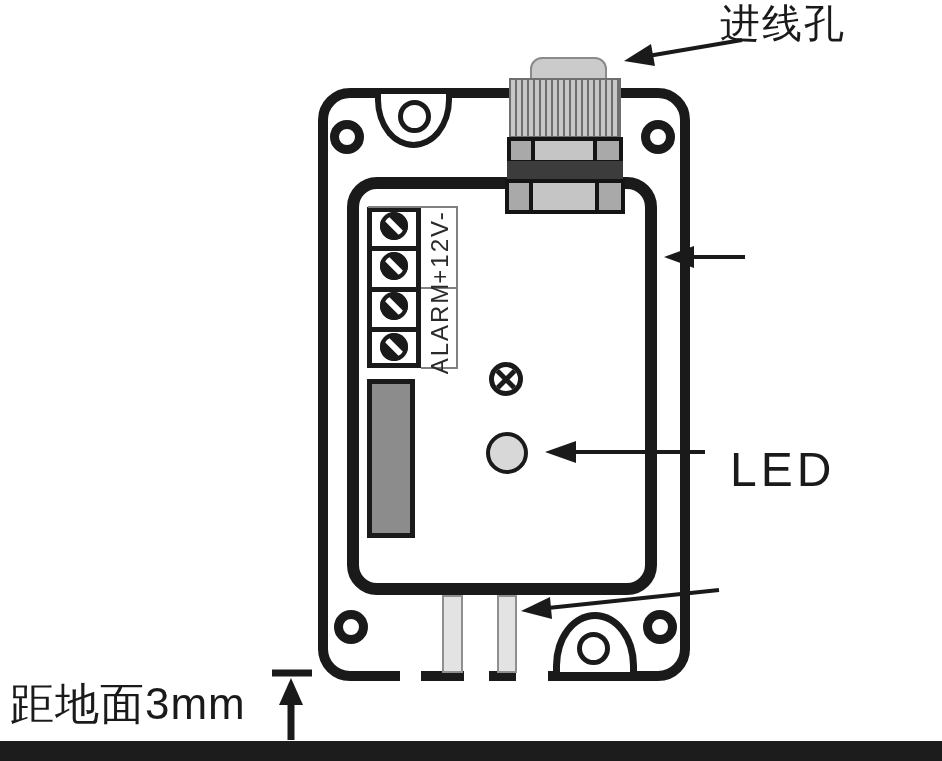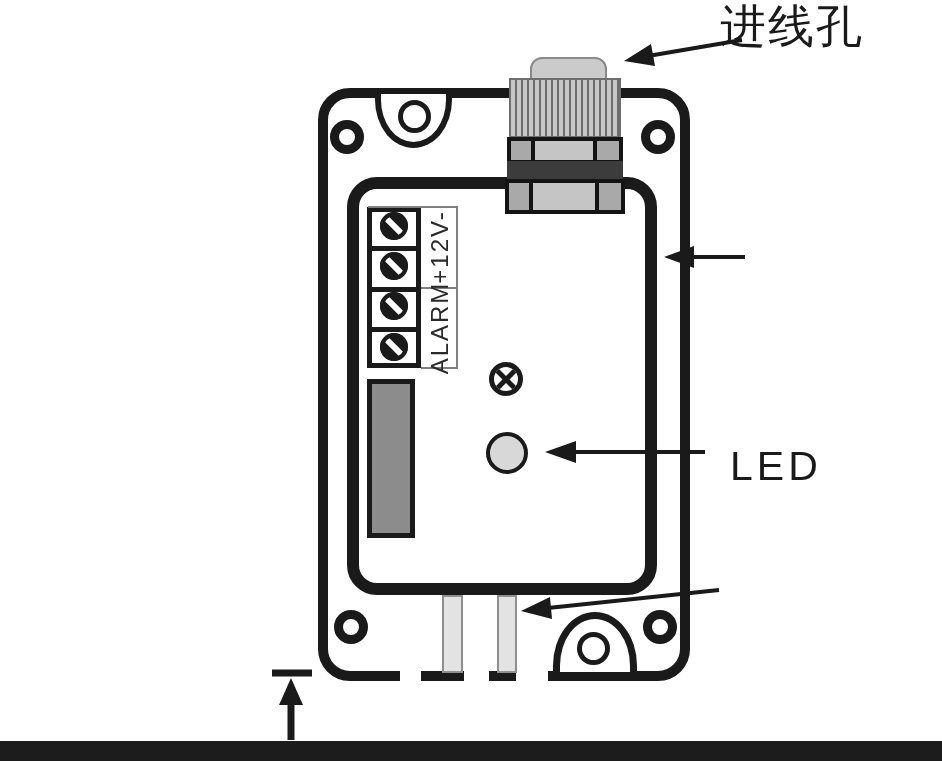--- a/index.html
+++ b/index.html
@@ -78,23 +78,23 @@
     border:5px solid #1a1a1a;box-sizing:border-box;overflow:hidden;
   }
   .screwhead-x .bar{position:absolute;left:-6px;top:10px;width:36px;height:5px;background:#1a1a1a;}
   .led-dot{left:486px;top:432px;width:42px;height:42px;border-radius:50%;
     background:#d8d8d8;border:4px solid #1a1a1a;box-sizing:border-box;}
   .probe{top:595px;width:21px;height:78px;background:#e3e3e3;
     border:2px solid #8f8f8f;box-sizing:border-box;}
   
   .ground-bar{left:0;top:741px;width:942px;height:20px;background:#1c1c1c;}
   .cjk{white-space:nowrap;line-height:1.05;}
-  .t-cable{left:720px;top:2px;font-size:46px;letter-spacing:2px;}
+  .t-cable{left:720px;top:2px;font-size:40px;letter-spacing:2px;}
   .t-water{left:720px;top:269px;font-size:47px;letter-spacing:2px;}
-  .t-led{left:730px;top:445px;font-size:41px;letter-spacing:4px;}
+  .t-led{left:730px;top:445px;font-size:48px;letter-spacing:4px;}
   .t-sensor{left:715px;top:577px;font-size:47px;letter-spacing:2px;}
   .t-height1{left:10px;top:621px;font-size:43px;letter-spacing:1px;}
   .t-height2{left:10px;top:681px;font-size:44px;letter-spacing:1px;}
   svg.overlay{position:absolute;left:0;top:0;pointer-events:none;}
 </style>
 </head>
 <body>
 
 <div id="stage">
 
@@ -187,14 +187,15 @@
       <polygon points="521,611 552,619 550,597" stroke="none"></polygon>
 
       <line x1="272" y1="673" x2="312" y2="673" stroke-width="7"></line>
       <line x1="291" y1="740" x2="291" y2="702" stroke-width="7"></line>
       <polygon points="291,678 303,705 279,705" stroke="none"></polygon>
     </g>
   </svg>
 
   <div class="abs cjk t-cable">进线孔</div>
   <div class="abs cjk t-led">LED</div>
+  <div class="abs cjk t-height2">距地面3mm</div>
 
 </div>
 
 </body></html>

